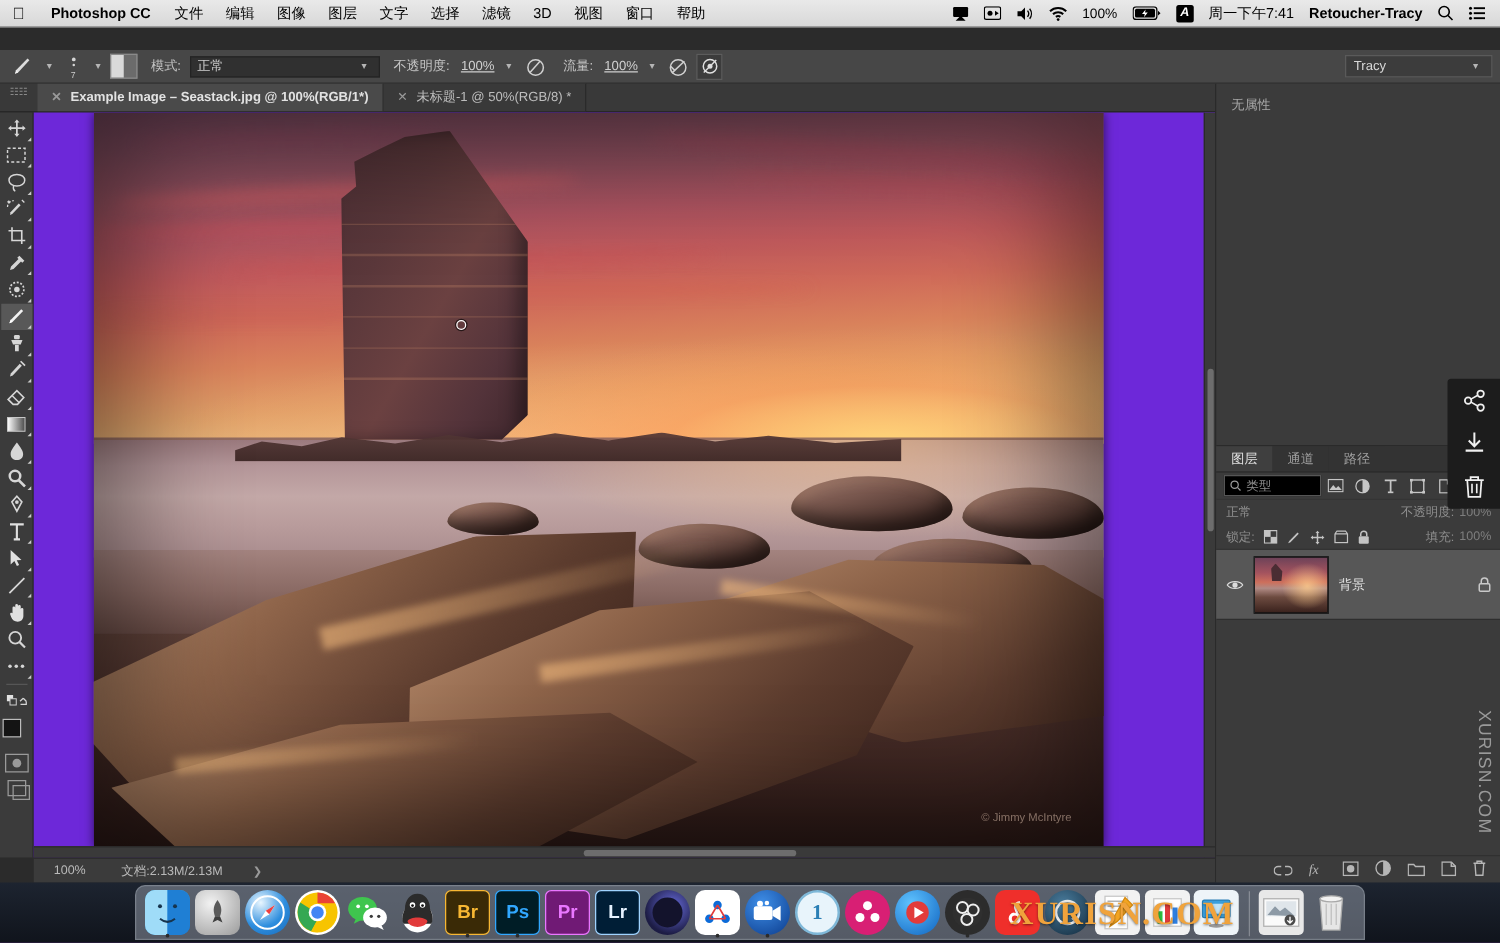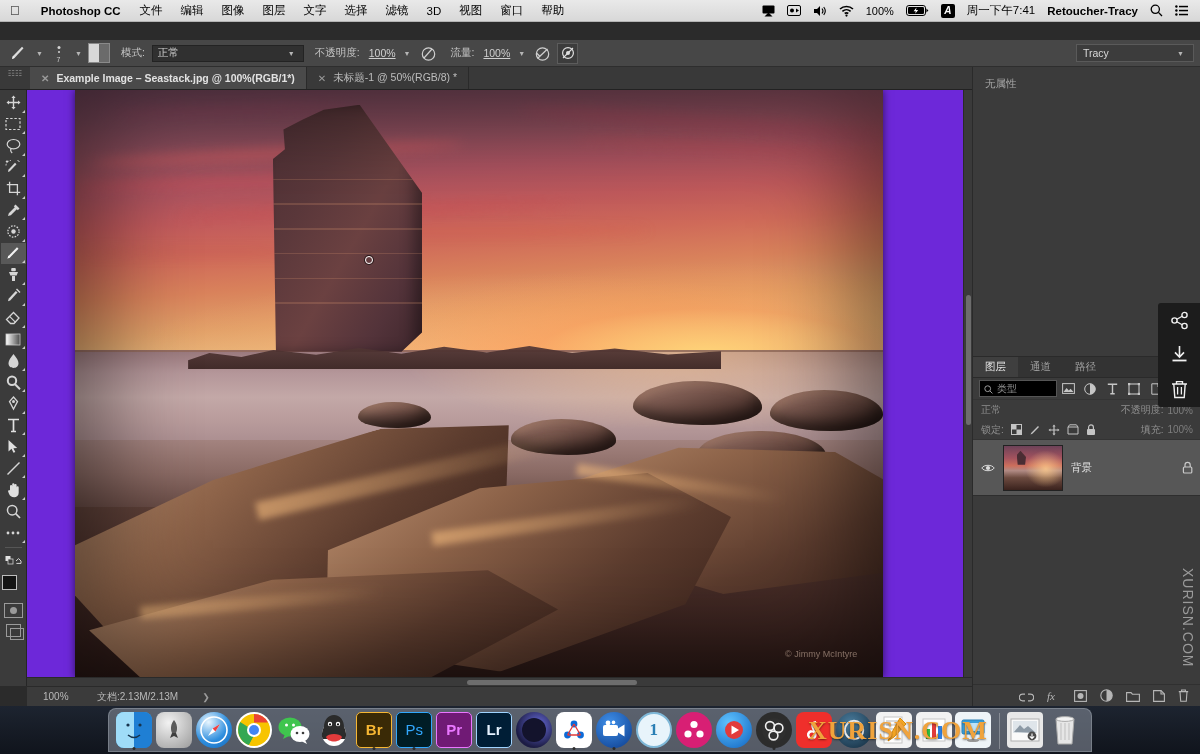--- a/index.html
+++ b/index.html
@@ -946,21 +946,21 @@
 
     <div class="dock-item">
       <span class="ic" style="background:#3a2a06;border:1.5px solid #f7b733;border-radius:5px;">
         <span style="color:#f7b733;font-size:15px;font-weight:bold;font-family:'Liberation Sans',sans-serif">Br</span>
       </span>
       <i class="dot"></i>
     </div>
 
     <div class="dock-item">
       <span class="ic" style="background:#001d26;border:1.5px solid #31a8ff;border-radius:5px;">
-        <span style="color:#31a8ff;font-size:15px;font-weight:normal;font-family:'Liberation Sans',sans-serif">Ps</span>
+        <span style="color:#31a8ff;font-size:15px;font-weight:bold;font-family:'Liberation Sans',sans-serif">Ps</span>
       </span>
       <i class="dot"></i>
     </div>
 
     <div class="dock-item">
       <span class="ic" style="background:#701a75;border:1.5px solid #ea77ff;border-radius:5px;">
         <span style="color:#ea77ff;font-size:15px;font-weight:bold;font-family:'Liberation Sans',sans-serif">Pr</span>
       </span>
     </div>
 

